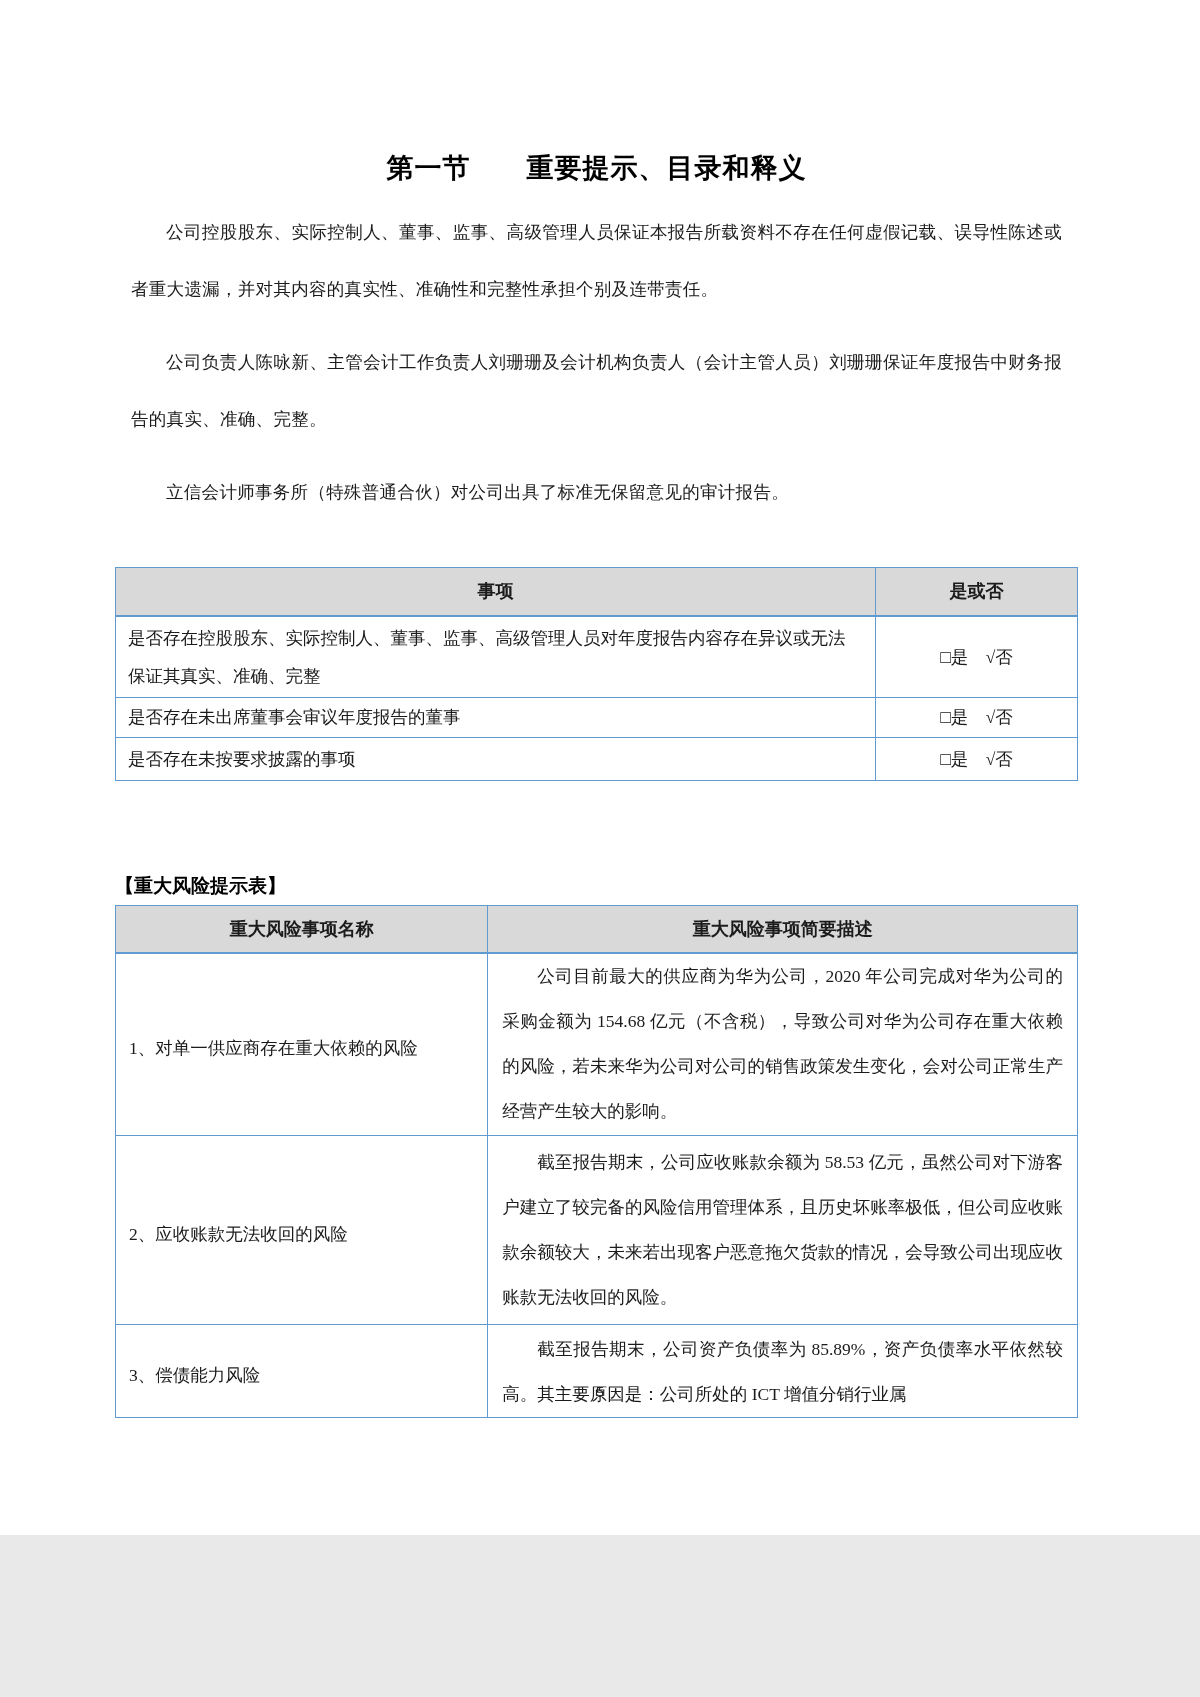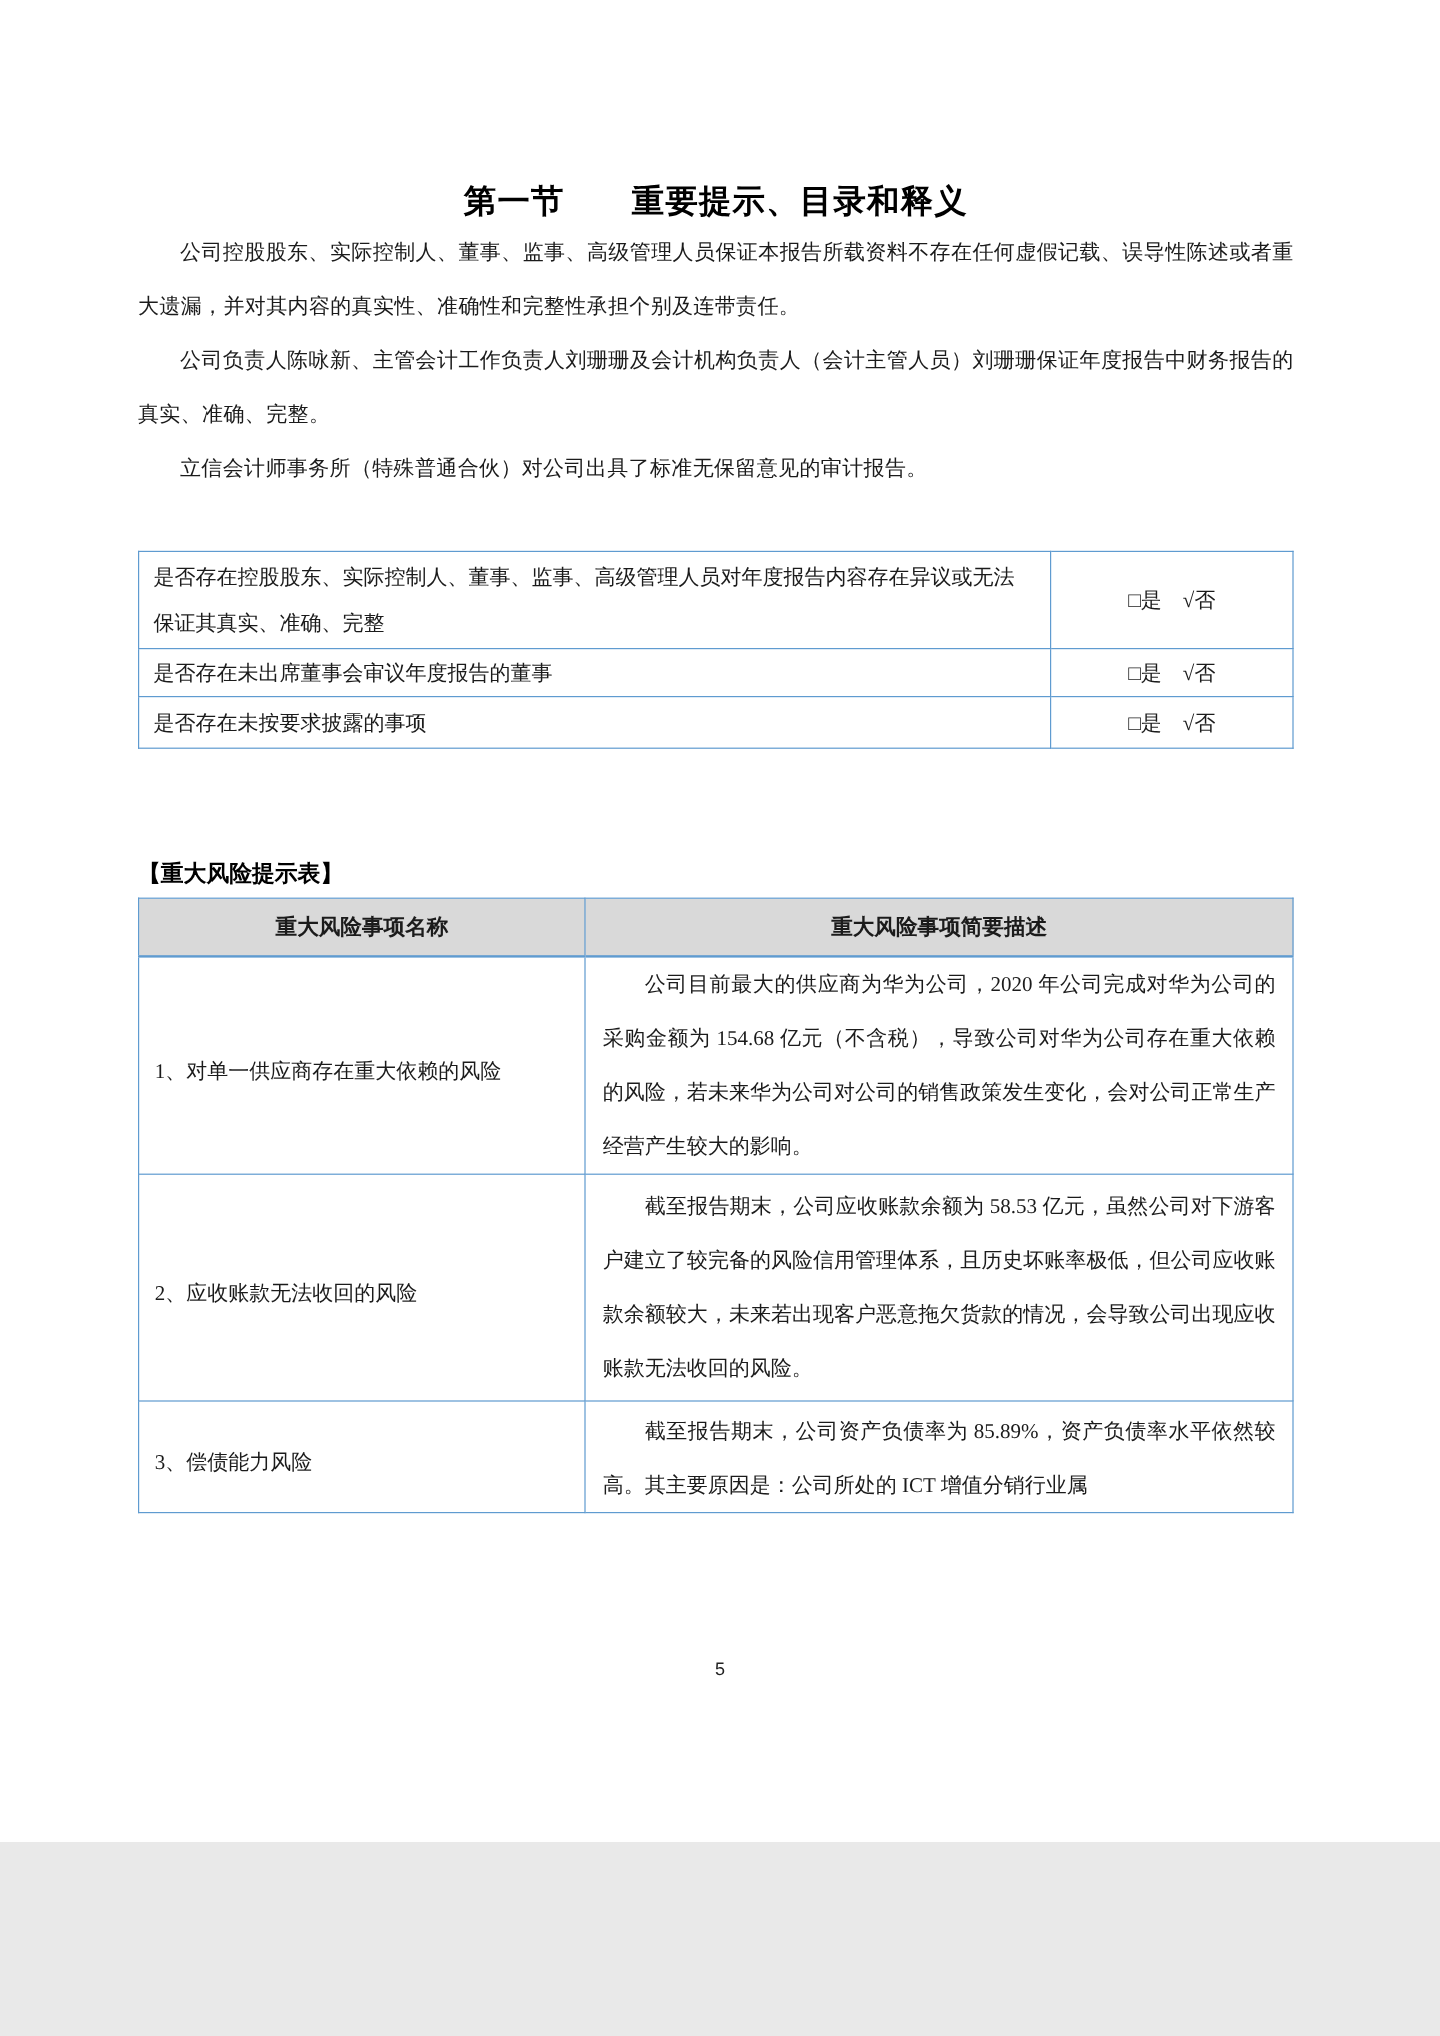--- a/index.html
+++ b/index.html
@@ -24,22 +24,22 @@
     letter-spacing:1px;
     margin:0;
     color:#000;
   }
   .decl-heading{
     margin-top:97px;
     line-height:45px;
     font-size:18px;
   }
   .para{
-    margin:0;
-    line-height:45px;
+    margin:16px;
+    line-height:57px;
     text-indent:2em;
     text-align:justify;
     letter-spacing:0.3px;
   }
   table{
     width:100%;
     border-collapse:collapse;
     table-layout:fixed;
   }
   .statement-table{margin-top:46px;}
@@ -114,20 +114,24 @@
   <p class="para">公司控股股东、实际控制人、董事、监事、高级管理人员保证本报告所载资料不存在任何虚假记载、误导性陈述或者重大遗漏，并对其内容的真实性、准确性和完整性承担个别及连带责任。</p>
   <p class="para">公司负责人陈咏新、主管会计工作负责人刘珊珊及会计机构负责人（会计主管人员）刘珊珊保证年度报告中财务报告的真实、准确、完整。</p>
   <p class="para">立信会计师事务所（特殊普通合伙）对公司出具了标准无保留意见的审计报告。</p>
 
   <table class="statement-table">
     <colgroup>
       <col class="col-item">
       <col class="col-answer">
     </colgroup>
     <tbody>
+        <tr>
+      <th>事项</th>
+      <th>是或否</th>
+    </tr>
     <tr class="row-tall">
       <td>是否存在控股股东、实际控制人、董事、监事、高级管理人员对年度报告内容存在异议或无法保证其真实、准确、完整</td>
       <td class="answer-cell">□是　√否</td>
     </tr>
     <tr class="row-mid">
       <td>是否存在未出席董事会审议年度报告的董事</td>
       <td class="answer-cell">□是　√否</td>
     </tr>
     <tr class="row-last">
       <td>是否存在未按要求披露的事项</td>

